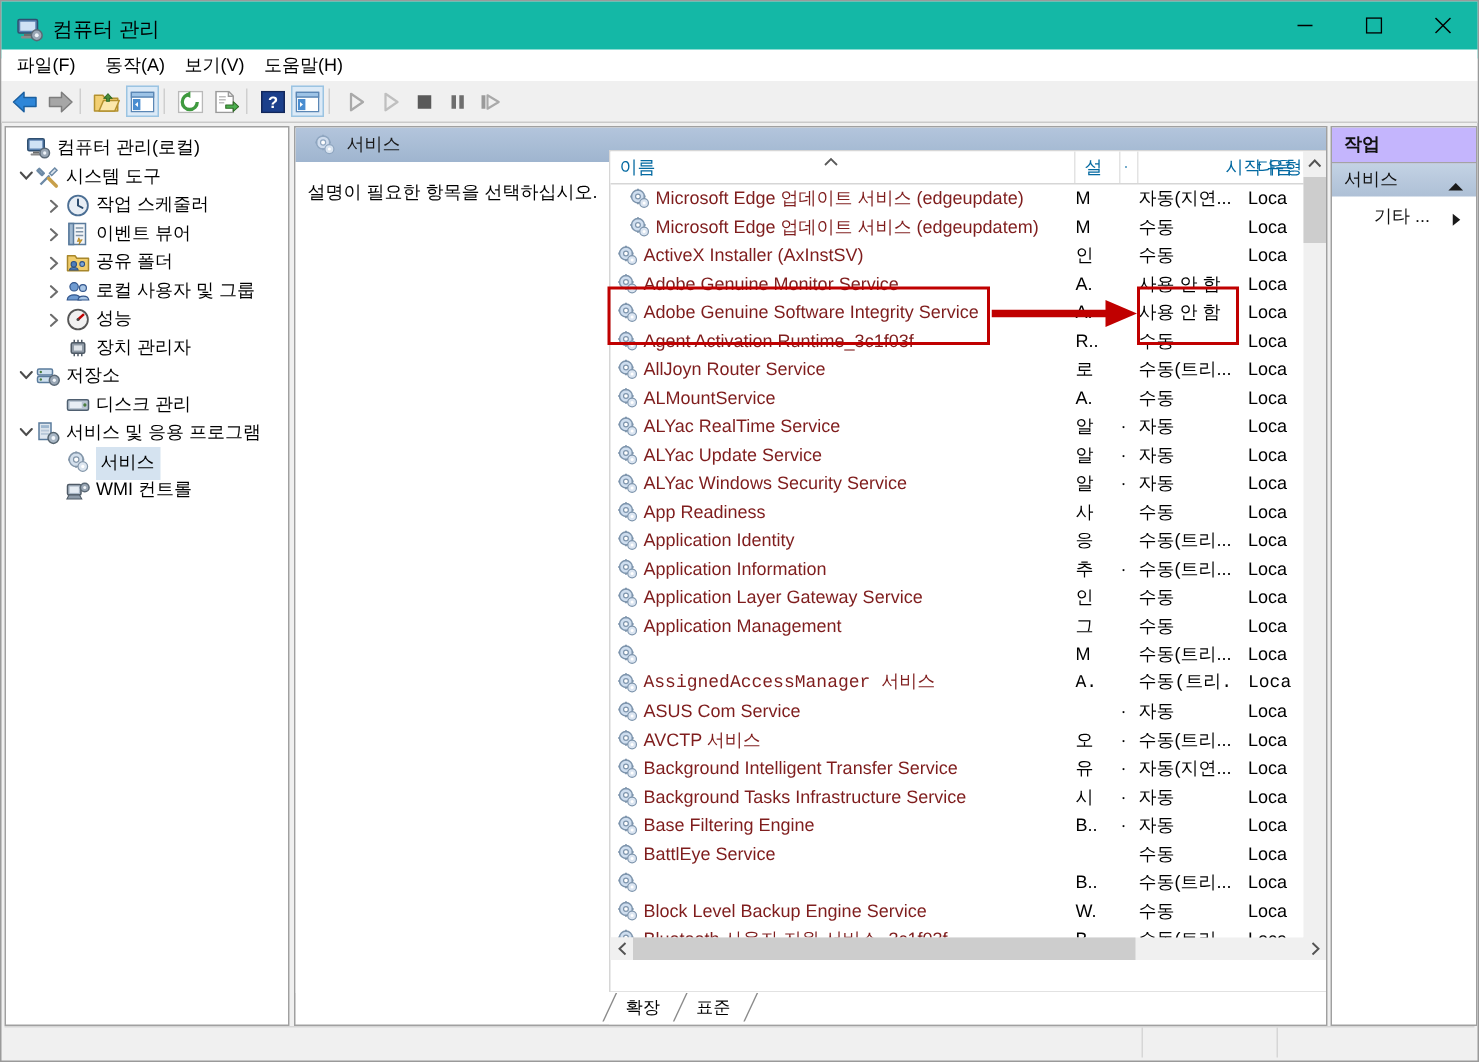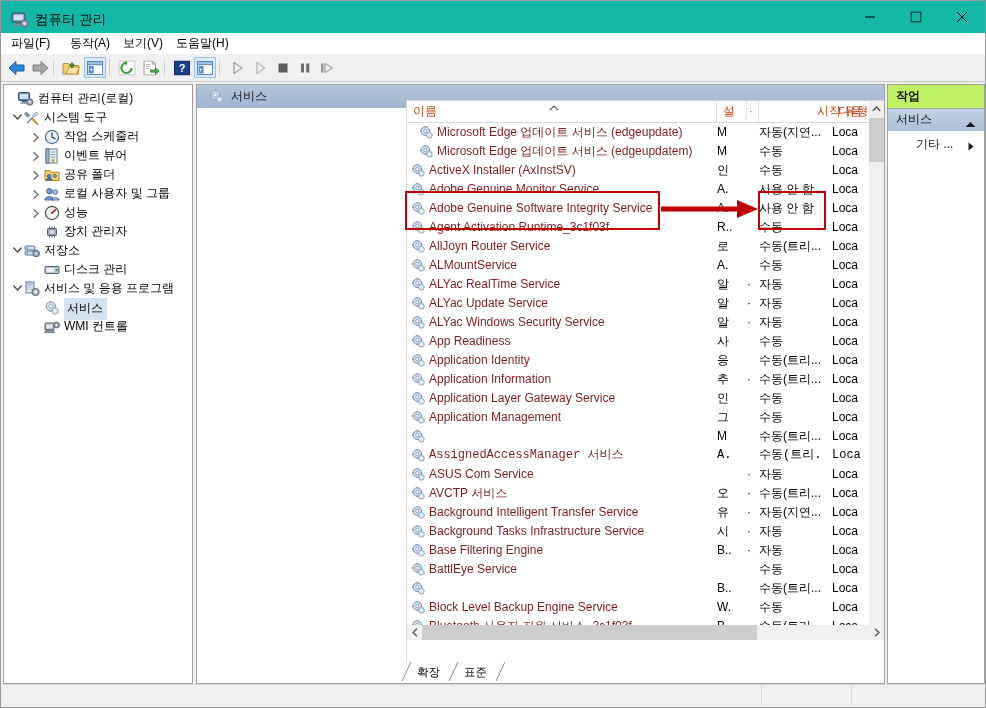--- a/index.html
+++ b/index.html
@@ -54,21 +54,21 @@
             background:linear-gradient(to bottom,#b3c5dc 0%,#9fb5cf 100%);}
   .mid-head .gico{position:absolute;left:12px;top:4px;width:15px;height:15px;}
   .mid-head .htxt{position:absolute;left:34px;top:3px;font-size:12px;color:#1a1a1a;line-height:17px;}
   .desc-pane{position:absolute;left:0;top:23px;width:208px;height:554px;background:#fff;}
   .desc-txt{position:absolute;left:8px;top:12px;width:195px;font-size:12px;line-height:16px;color:#000;}
 
   .list-wrap{position:absolute;left:209px;top:15px;width:478px;height:562px;background:#fff;
              border-left:1px solid #d6d6d6;border-top:1px solid #d6d6d6;box-sizing:border-box;}
   .col-head{position:absolute;left:0;top:0;width:477px;height:22px;background:#fff;
             border-bottom:1px solid #d6d6d6;box-sizing:border-box;}
-  .ch{position:absolute;top:0;height:21px;line-height:21px;font-size:12px;color:#c2410c;
+  .ch{position:absolute;top:0;height:21px;line-height:21px;font-size:12px;color:#0369a1;
       box-sizing:border-box;border-right:1px solid #e3e3e3;cursor:default;padding-left:6px;
       white-space:nowrap;overflow:hidden;}
   .sortcaret{position:absolute;top:4px;}
 
   .rows{position:absolute;left:0;top:22px;width:462px;height:517px;overflow:hidden;}
   .row{position:absolute;left:0;width:462px;height:19px;cursor:default;white-space:nowrap;}
   .r-ico{position:absolute;left:4px;top:2px;width:15px;height:15px;}
   .r-name{position:absolute;top:0;height:19px;line-height:19px;font-size:12px;color:#7f1d1d;}
   .r-desc{position:absolute;left:310px;top:0;height:19px;line-height:19px;font-size:12px;color:#000;}
   .r-stat{position:absolute;left:340px;top:0;height:19px;line-height:19px;font-size:12px;color:#000;}
@@ -89,21 +89,21 @@
   .tab{position:absolute;top:2px;height:19px;line-height:18px;font-size:11.5px;cursor:default;
        color:#000;padding:0 9px 0 11px;
        background:#fff;
        clip-path:polygon(9px 0,100% 0,calc(100% - 9px) 100%,0 100%);
        border:0;}
   .tabline{position:absolute;left:209px;bottom:21px;width:478px;height:1px;background:#8a8a8a;}
   .tabedge{position:absolute;bottom:2px;height:19px;width:1px;background:#8a8a8a;
            transform:skewX(-25deg);}
 
   
-  .act-head{position:absolute;left:0;top:0;width:96px;height:23px;background:#bef264;
+  .act-head{position:absolute;left:0;top:0;width:96px;height:23px;background:#c4b5fd;
             border-bottom:1px solid #a3a3a3;}
   .act-head span{position:absolute;left:8px;top:3px;font-size:12px;font-weight:bold;color:#111;}
   .act-sect{position:absolute;left:0;top:24px;width:96px;height:22px;
             background:linear-gradient(to bottom,#c3d2e4 0%,#aec0d6 100%);cursor:default;}
   .act-sect .t{position:absolute;left:8px;top:2px;font-size:12px;color:#111;}
   .act-sect .cv{position:absolute;right:8px;top:8px;}
   .act-item{position:absolute;left:0;top:48px;width:96px;height:22px;cursor:default;}
   .act-item .t{position:absolute;left:28px;top:3px;font-size:12px;color:#111;}
   .act-item .ar{position:absolute;right:10px;top:7px;}
 
@@ -444,20 +444,23 @@
               <line x1="1.2" y1="6" x2="2.5" y2="6"></line>
               <line x1="10.3" y1="6" x2="11.6" y2="6"></line>
             </g>
           <circle cx="10.6" cy="10.4" r="3" fill="#d9e4f0" stroke="#8fa6c0" stroke-width=".8"></circle>
           <circle cx="10.6" cy="10.4" r="1" fill="#fff"></circle>
         </svg>
       </span>
       <span class="htxt">서비스</span>
     </div>
 
+    <div class="desc-pane">
+      <div class="desc-txt">설명이 필요한 항목을 선택하십시오.</div>
+    </div>
 
     <div class="list-wrap">
 
       <div class="col-head">
         <div class="ch" style="left:0;width:310px;">
           <span>이름</span>
           <svg class="sortcaret" style="left:142px;" width="10" height="6" viewBox="0 0 10 6">
             <path d="M1 5 L5 1 L9 5" fill="none" stroke="#5a5a5a" stroke-width="1.2"></path>
           </svg>
         </div>

